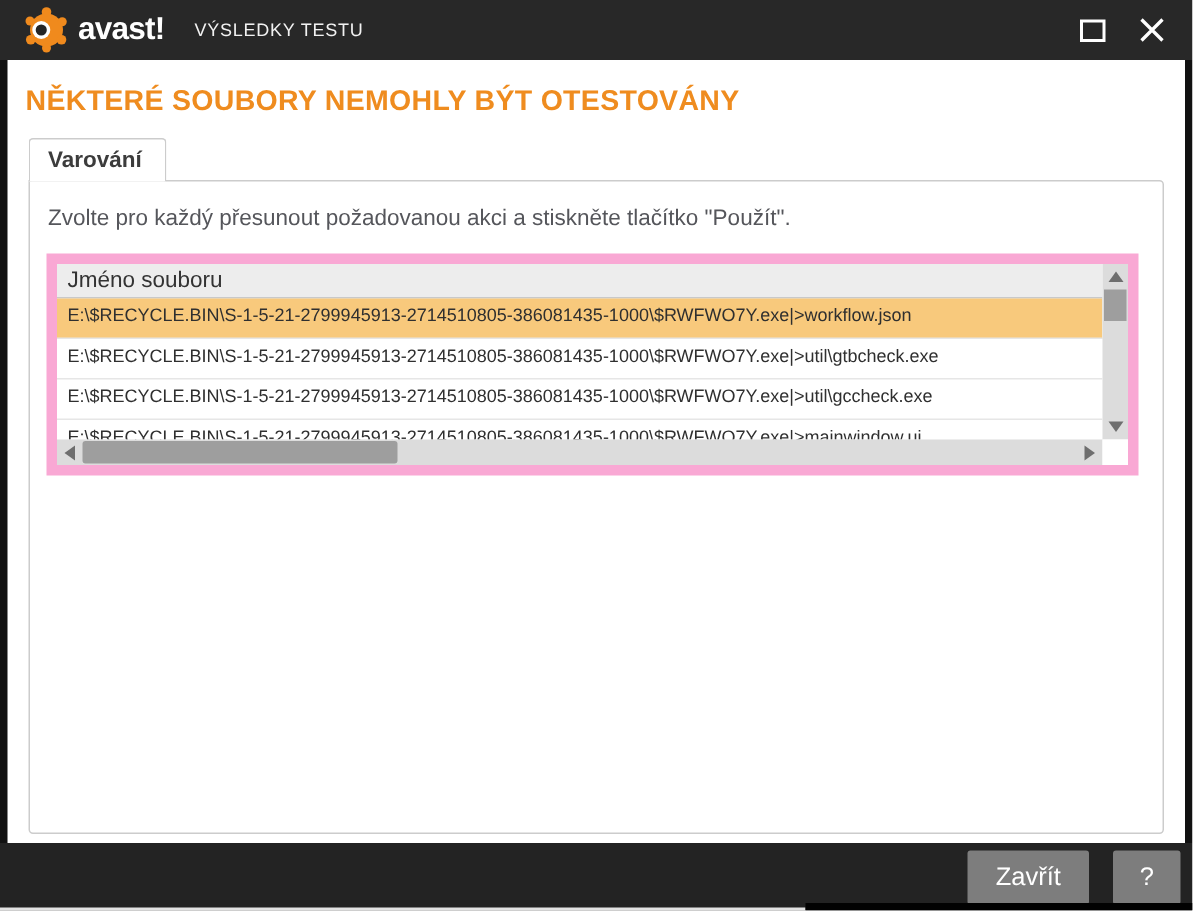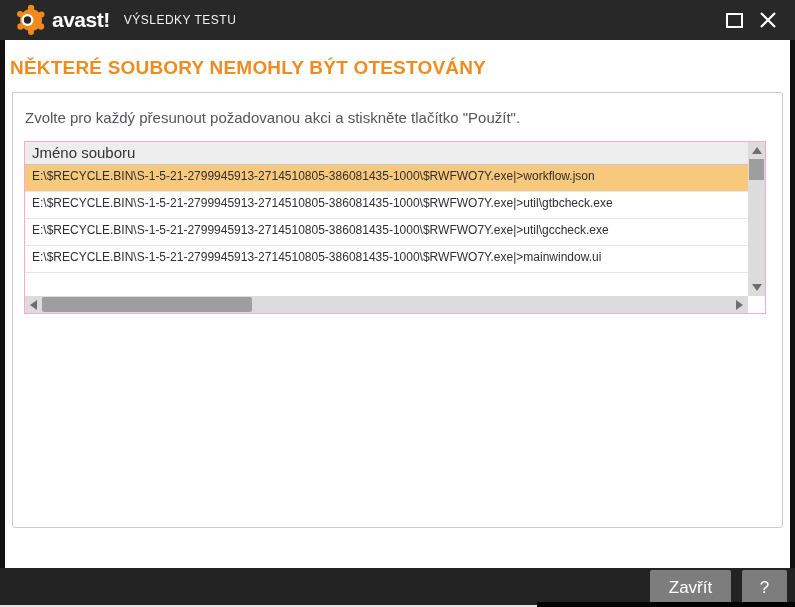--- a/index.html
+++ b/index.html
@@ -7,55 +7,55 @@
   body {
     font-family: "Liberation Sans", "DejaVu Sans", sans-serif;
     background: #ffffff;
     position: relative;
   }
   .window { width: 795px; height: 607px; display: flex; flex-direction: column; position: relative; }
 
   
   .titlebar {
     height: 40px; background: #282828; display: flex; align-items: center;
-    padding: 0 10px 0 14px; flex: 0 0 auto;
+    padding: 0 10px 0 14px; flex: 0 0 auto; gap: 6px;
   }
   .logo { display: flex; align-items: center; gap: 2px; }
   .brand { color: #ffffff; font-weight: bold; font-size: 21px; letter-spacing: -0.5px; margin-left: 2px; }
   .win-title { color: #f2f2f2; font-size: 12px; letter-spacing: 0.5px; margin-left: 14px; font-weight: 400; }
   .titlebar .spacer { flex: 1; }
   .win-btn { width: 34px; height: 32px; display: flex; align-items: center; justify-content: center; cursor: pointer; }
   .maximize-glyph { width: 17px; height: 15px; border: 2px solid #ffffff; background: transparent; }
 
   
   .content {
     flex: 1; background: #ffffff;
     border-left: 5px solid #111111; border-right: 5px solid #111111;
-    padding: 0 2px; position: relative;
+    padding: 0 9px; position: relative;
   }
   .warning-title {
     color: #ef8c1f; font-size: 19px; font-weight: bold;
     margin: 17px 0 13px 3px; letter-spacing: 0.2px;
   }
   .tabs { margin-left: 5px; display: flex; position: relative; z-index: 2; }
   .tab {
     background: #ffffff; border: 1px solid #cccccc; border-bottom: none;
     border-radius: 3px 3px 0 0; padding: 5px 15px 6px 12px;
     font-size: 15px; font-weight: bold; color: #3c3c3c; margin-bottom: -1px; cursor: pointer;
   }
   .tab-panel {
     margin: 0 5px; border: 1px solid #cccccc; border-radius: 0 3px 3px 3px;
     height: 436px; position: relative; background: #ffffff;
   }
   .instruction { color: #55565b; font-size: 15px; padding: 16px 12px 0 12px; }
 
   
   .listbox {
-    margin: 15px 16px 0 11px; height: 173px; position: relative;
-    border: 1px solid #f9a8d4; background: #ffffff;
+    margin: 15px 16px 0 11px; height: 148px; position: relative;
+    border: 7px solid #f9a8d4; background: #ffffff;
   }
   .list-inner {
     position: absolute; left: 0; top: 0; right: 17px; bottom: 17px;
     overflow: hidden; display: flex; flex-direction: column;
   }
   .list-header {
     background: #ededed; border-bottom: 1px solid #c9c9c9;
     font-size: 15px; color: #333333; padding: 2px 7px 3px 7px; flex: 0 0 auto;
   }
   .list-row {
@@ -77,23 +77,23 @@
   .arrow-right { right: 5px; top: 4px; border-top: 5px solid transparent; border-bottom: 5px solid transparent; border-left: 7px solid #6e6e6e; }
   .scroll-corner { position: absolute; right: 0; bottom: 0; width: 17px; height: 17px; background: #ffffff; }
 
   .note {
     color: #55565b; font-size: 15px; line-height: 26px;
     margin: 55px 40px 0 12px;
   }
 
   
   .footer {
-    height: 39px; flex: 0 0 auto; background: #232323;
+    height: 45px; flex: 0 0 auto; background: #232323;
     display: flex; align-items: center; justify-content: flex-end;
-    gap: 11px; padding-right: 8px; position: relative; z-index: 1;
+    gap: 16px; padding-right: 8px; position: relative; z-index: 1;
   }
   .btn {
     background: #7d7d7d; color: #ffffff; border: none; font-size: 17px;
     font-family: "Liberation Sans", sans-serif;
     height: 36px; border-radius: 2px; cursor: pointer;
   }
   .btn-close { width: 81px; }
   .btn-help { width: 45px; }
 
   
@@ -130,20 +130,23 @@
     <div class="win-btn">
       <svg width="22" height="22" viewBox="0 0 22 22">
         <path d="M4 4 L18 18 M18 4 L4 18" stroke="#ffffff" stroke-width="2.2" fill="none"></path>
       </svg>
     </div>
   </div>
 
   <div class="content">
     <div class="warning-title">NĚKTERÉ SOUBORY NEMOHLY BÝT OTESTOVÁNY</div>
 
+    <div class="tabs">
+      <div class="tab">Varování</div>
+    </div>
 
     <div class="tab-panel">
       <div class="instruction">Zvolte pro každý přesunout požadovanou akci a stiskněte tlačítko "Použít".</div>
 
       <div class="listbox">
         <div class="list-inner">
           <div class="list-header">Jméno souboru</div>
           <div class="list-row selected">E:\$RECYCLE.BIN\S-1-5-21-2799945913-2714510805-386081435-1000\$RWFWO7Y.exe|&gt;workflow.json</div>
           <div class="list-row">E:\$RECYCLE.BIN\S-1-5-21-2799945913-2714510805-386081435-1000\$RWFWO7Y.exe|&gt;util\gtbcheck.exe</div>
           <div class="list-row">E:\$RECYCLE.BIN\S-1-5-21-2799945913-2714510805-386081435-1000\$RWFWO7Y.exe|&gt;util\gccheck.exe</div>

